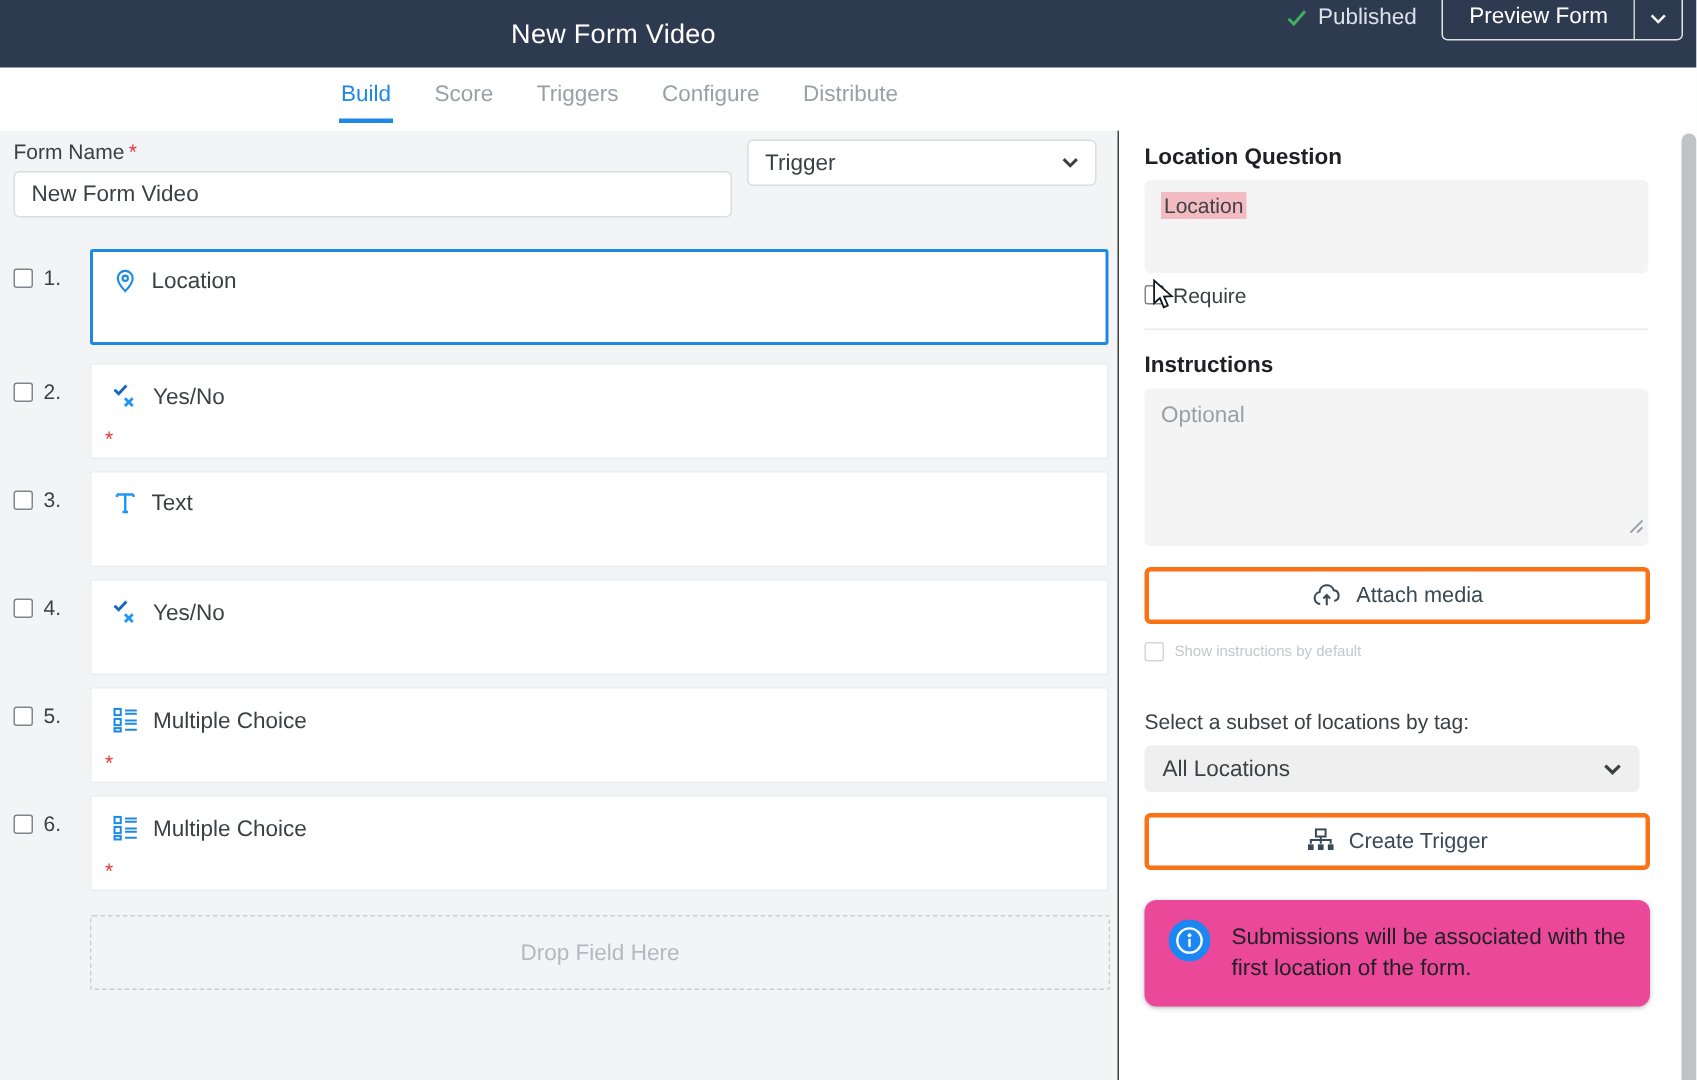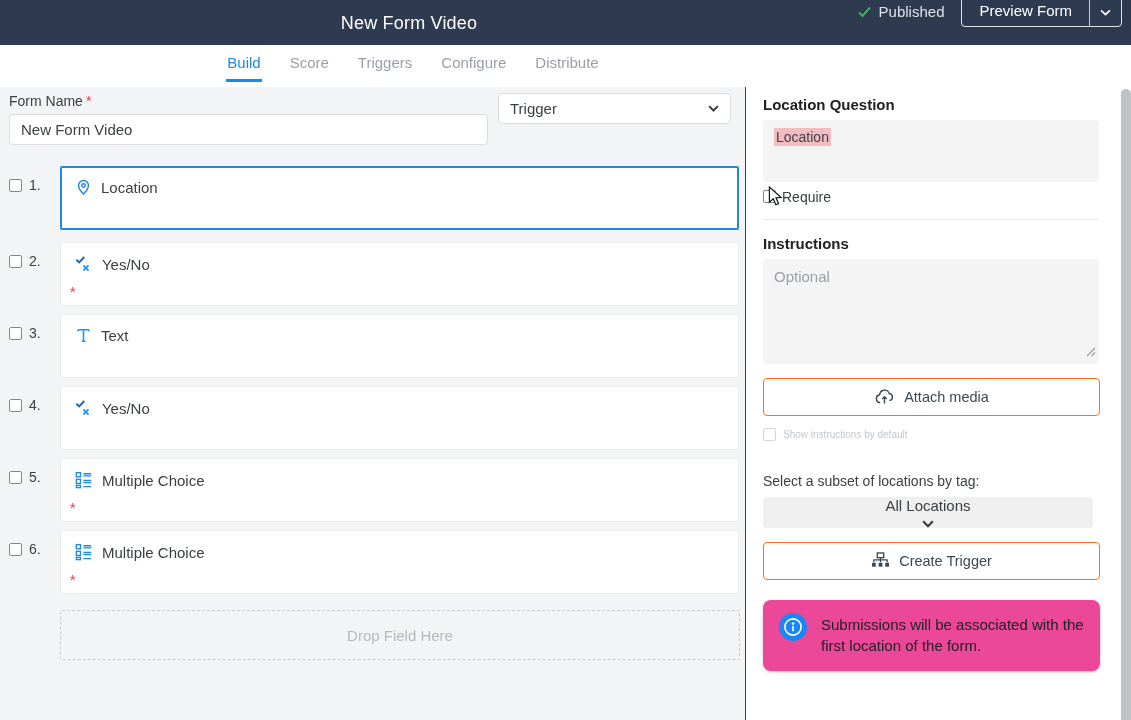--- a/index.html
+++ b/index.html
@@ -66,30 +66,30 @@
   .sm-check { width:13px; height:13px; border:1px solid #80868b; border-radius:2px; background:#fff; cursor:pointer; flex:0 0 auto; }
   .check-row .lb { font-size:14px; color:#3c4043; }
   .cursor-overlay { position:absolute; left:5px; top:-2px; z-index:6; pointer-events:none; }
   .divider { margin-top:14px; width:336px; height:1px; background:#e8eaed; }
   .section-title { margin-top:15px; font-size:15px; font-weight:bold; color:#202124; }
   .ta-wrap { position:relative; margin-top:7px; width:336px; height:105px; }
   .ta { width:336px; height:105px; background:#f4f4f4; border:none; border-radius:4px; resize:none;
     padding:9px 11px; font-size:15px; color:#0369a1; font-family:"Liberation Sans",sans-serif; outline:none; }
   .ta::placeholder { color:#9aa0a6; }
   .resize-handle { position:absolute; right:3px; bottom:3px; }
-  .outline-btn { margin-top:14px; width:337px; height:38px; background:#fff; border:1px solid #f97316;
+  .outline-btn { margin-top:14px; width:337px; height:38px; background:#fff; border:3px solid #f97316;
     border-radius:4px; display:flex; align-items:center; justify-content:center; gap:9px;
     font-size:14.5px; color:#3a4a54; cursor:pointer; font-family:"Liberation Sans",sans-serif; }
   .disabled-row { margin-top:12px; display:flex; align-items:center; gap:7px; }
   .disabled-row .dis-check { width:13px; height:13px; border:1px solid #d3d7db; border-radius:2px; background:#fff; }
   .disabled-row .lb { font-size:10px; color:#c2c8cd; }
   .tag-label { margin-top:32px; font-size:14px; color:#3c4043; }
   .tag-select { margin-top:8px; width:330px; height:31px; background:#efefef; border-radius:4px;
     display:flex; align-items:center; justify-content:space-between; padding:0 12px;
-    font-size:15px; color:#3c4043; cursor:pointer;flex-direction:column; }
+    font-size:15px; color:#3c4043; cursor:pointer; }
   .info-card { margin-top:20px; width:337px; background:#ec4899; border-radius:8px;
     box-shadow:0 1px 2px rgba(0,0,0,.16), 0 1px 5px rgba(0,0,0,.12);
     padding:13px 16px 15px 16px; display:flex; gap:14px; align-items:flex-start; }
   .info-text { font-size:15px; color:#202124; line-height:21px; padding-top:1px; }
 
   
   .scrollbar { position:absolute; right:0; top:88px; width:11px; height:632px; background:#fdfdfd; }
   .scroll-thumb { position:absolute; left:1px; top:1px; width:10px; height:631px;
     background:#bfc3c7; border-radius:6px 6px 0 0; cursor:pointer; }
 </style>

